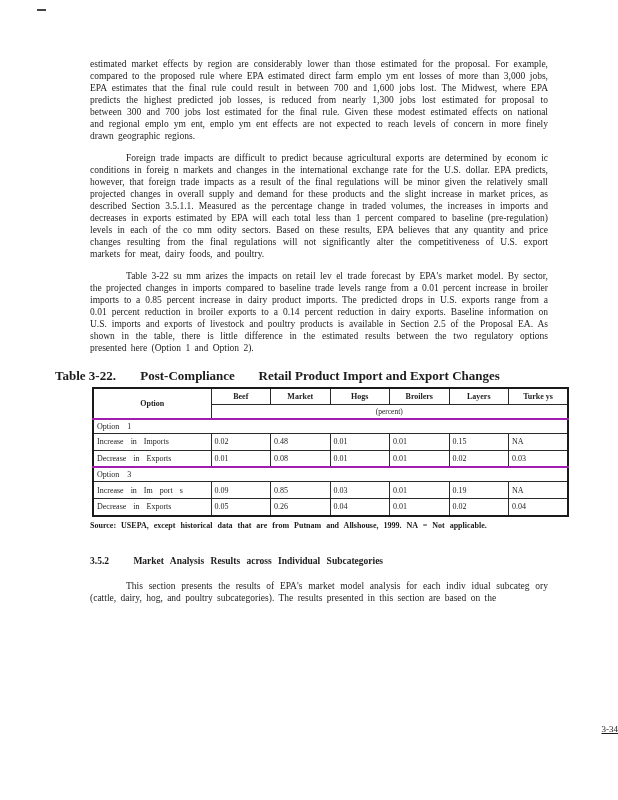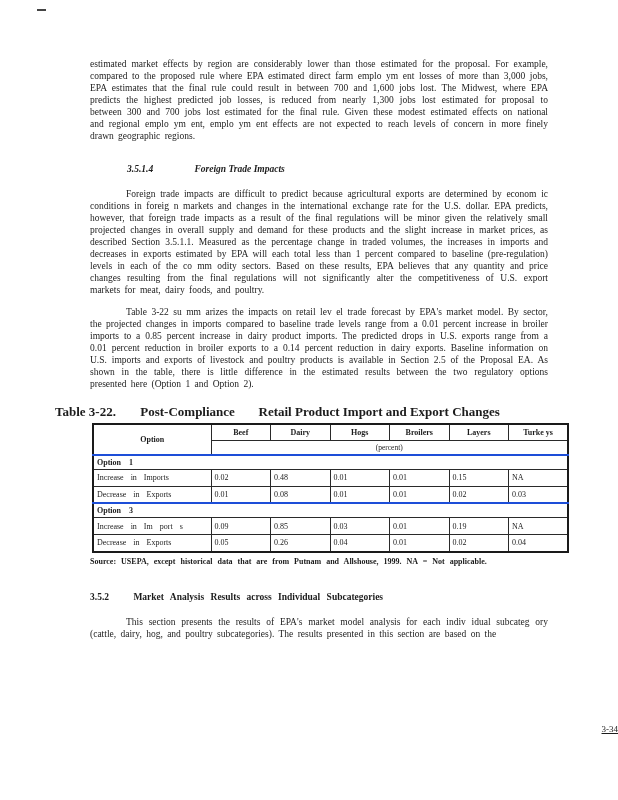--- a/index.html
+++ b/index.html
@@ -67,23 +67,23 @@
     padding: 2px 3px;
     box-sizing: border-box;
   }
   table.data-table { border: 2px solid #1a1a1a; }
   table.data-table thead tr:first-child th { border-bottom: 1px solid #2a2a2a; }
   table.data-table thead { border-bottom: 2px solid #1a1a1a; }
   th.opt-col { width: 118px; font-weight: bold; text-align: center; vertical-align: middle; }
   th.commodity { font-weight: bold; text-align: center; height: 16px; vertical-align: middle; }
   th.unit-cell { font-weight: normal; text-align: center; height: 13px; font-size: 7.5px; border-radius: 7px; }
   tr.band td {
-    font-weight: bold;
+    font-weight: normal;
     height: 14px;
-    border-top: 2px solid #1d4ed8;
+    border-top: 2px solid #a21caf;
     word-spacing: 6px;
   }
   td.rowlabel { text-align: left; height: 17px; word-spacing: 5px; }
   td.val { height: 17px; }
   .source-line {
     font-size: 8px;
     margin: 4px 0 0 0;
     word-spacing: 3px;
     font-weight: bold;
   }
@@ -99,41 +99,37 @@
 </head>
 <body>
 
 <div class="page">
   <div class="scan-artifact"></div>
 
   <div class="content">
 
     <p class="body">estimated market effects by region are considerably lower than those estimated for the proposal. For example, compared to the proposed rule where EPA estimated direct farm emplo ym ent losses of more than 3,000 jobs, EPA estimates that the final rule could result in between 700 and 1,600 jobs lost. The Midwest, where EPA predicts the highest predicted job losses, is reduced from nearly 1,300 jobs lost estimated for proposal to between 300 and 700 jobs lost estimated for the final rule. Given these modest estimated effects on national and regional emplo ym ent, emplo ym ent effects are not expected to reach levels of concern in more finely drawn geographic regions.</p>
 
-    <div class="heading-1">
-      <span class="h-num">3.5.1.4</span>
-      <span class="h-title">Foreign Trade Impacts</span>
-    </div>
 
     <p class="body indent">Foreign trade impacts are difficult to predict because agricultural exports are determined by econom ic conditions in foreig n markets and changes in the international exchange rate for the U.S. dollar. EPA predicts, however, that foreign trade impacts as a result of the final regulations will be minor given the relatively small projected changes in overall supply and demand for these products and the slight increase in market prices, as described Section 3.5.1.1. Measured as the percentage change in traded volumes, the increases in imports and decreases in exports estimated by EPA will each total less than 1 percent compared to baseline (pre-regulation) levels in each of the co mm odity sectors. Based on these results, EPA believes that any quantity and price changes resulting from the final regulations will not significantly alter the competitiveness of U.S. export markets for meat, dairy foods, and poultry.</p>
 
     <p class="body indent">Table 3-22 su mm arizes the impacts on retail lev el trade forecast by EPA's market model. By sector, the projected changes in imports compared to baseline trade levels range from a 0.01 percent increase in broiler imports to a 0.85 percent increase in dairy product imports. The predicted drops in U.S. exports range from a 0.01 percent reduction in broiler exports to a 0.14 percent reduction in dairy exports. Baseline information on U.S. imports and exports of livestock and poultry products is available in Section 2.5 of the Proposal EA. As shown in the table, there is little difference in the estimated results between the two regulatory options presented here (Option 1 and Option 2).</p>
 
     <div class="table-caption">
       <span class="cap-label">Table 3-22.</span>
       <span class="cap-part1">Post-Compliance</span>
       <span class="cap-part2">Retail Product Import and Export Changes</span>
     </div>
 
     <table class="data-table">
       <thead>
         <tr>
           <th class="opt-col" rowspan="2">Option</th>
           <th class="commodity">Beef</th>
-          <th class="commodity">Dairy</th>
+          <th class="commodity">Market</th>
           <th class="commodity">Hogs</th>
           <th class="commodity">Broilers</th>
           <th class="commodity">Layers</th>
           <th class="commodity">Turke ys</th>
         </tr>
         <tr>
           <th class="unit-cell" colspan="6">(percent)</th>
         </tr>
       </thead>
       <tbody>

